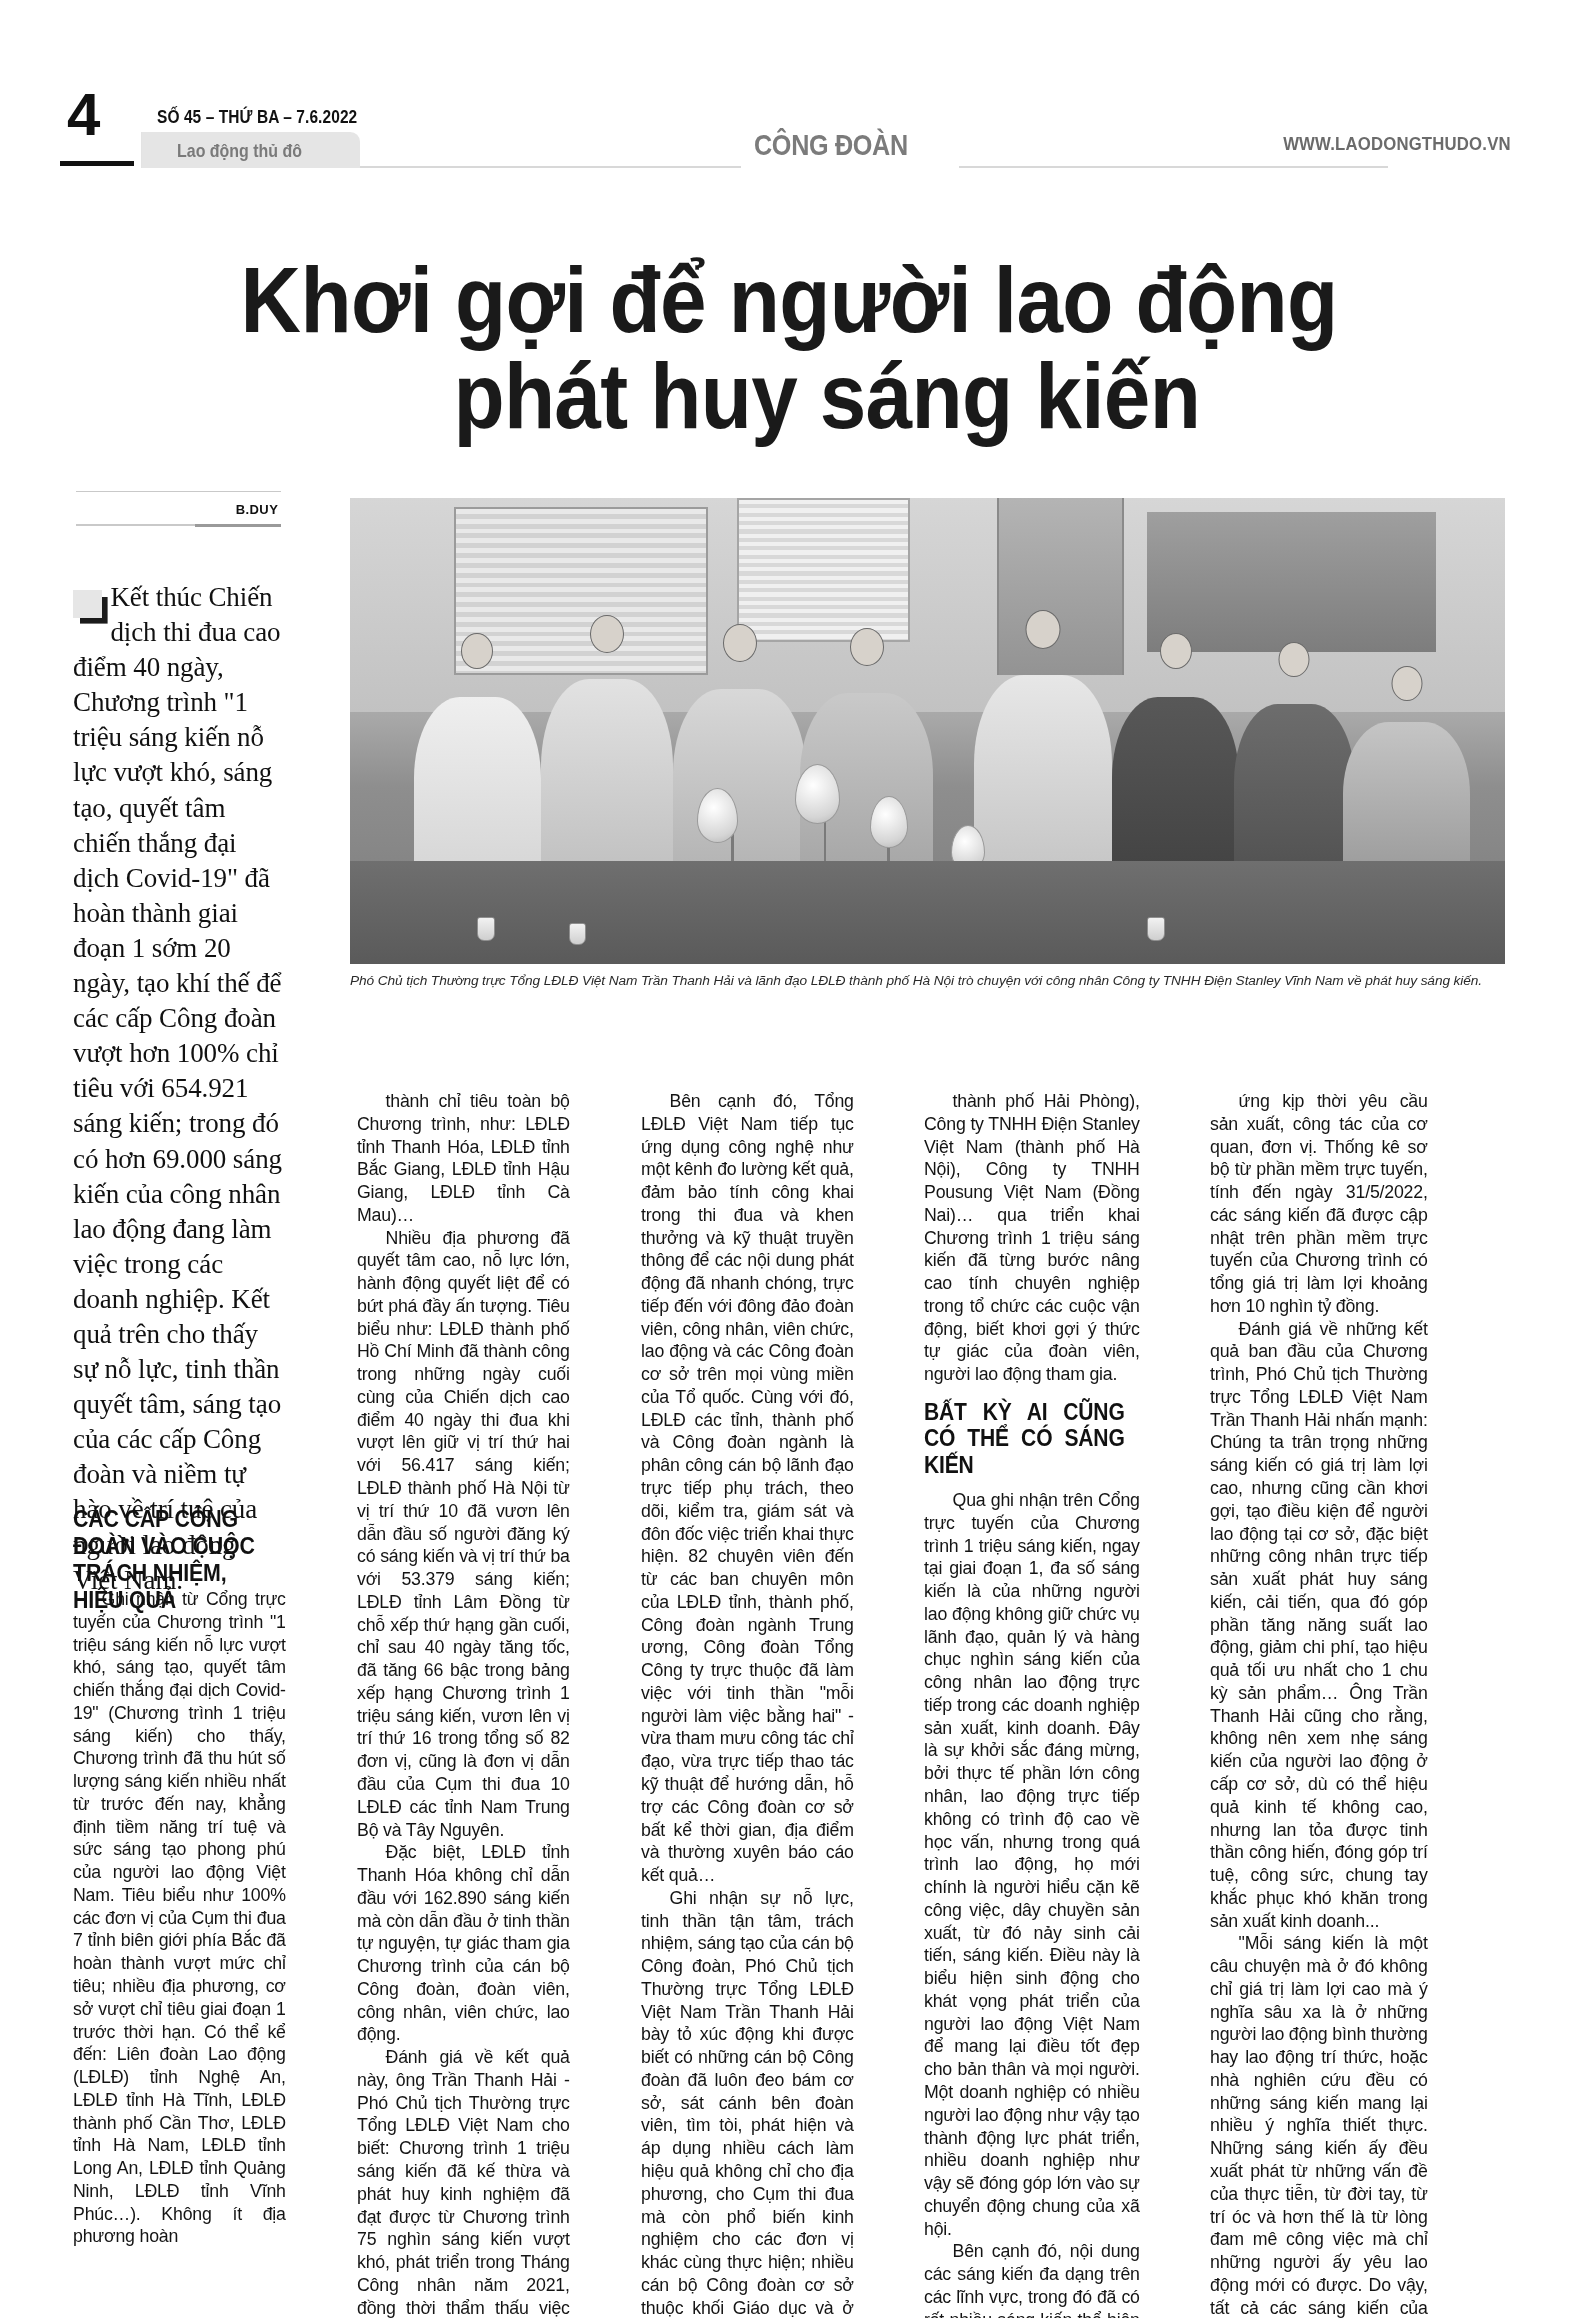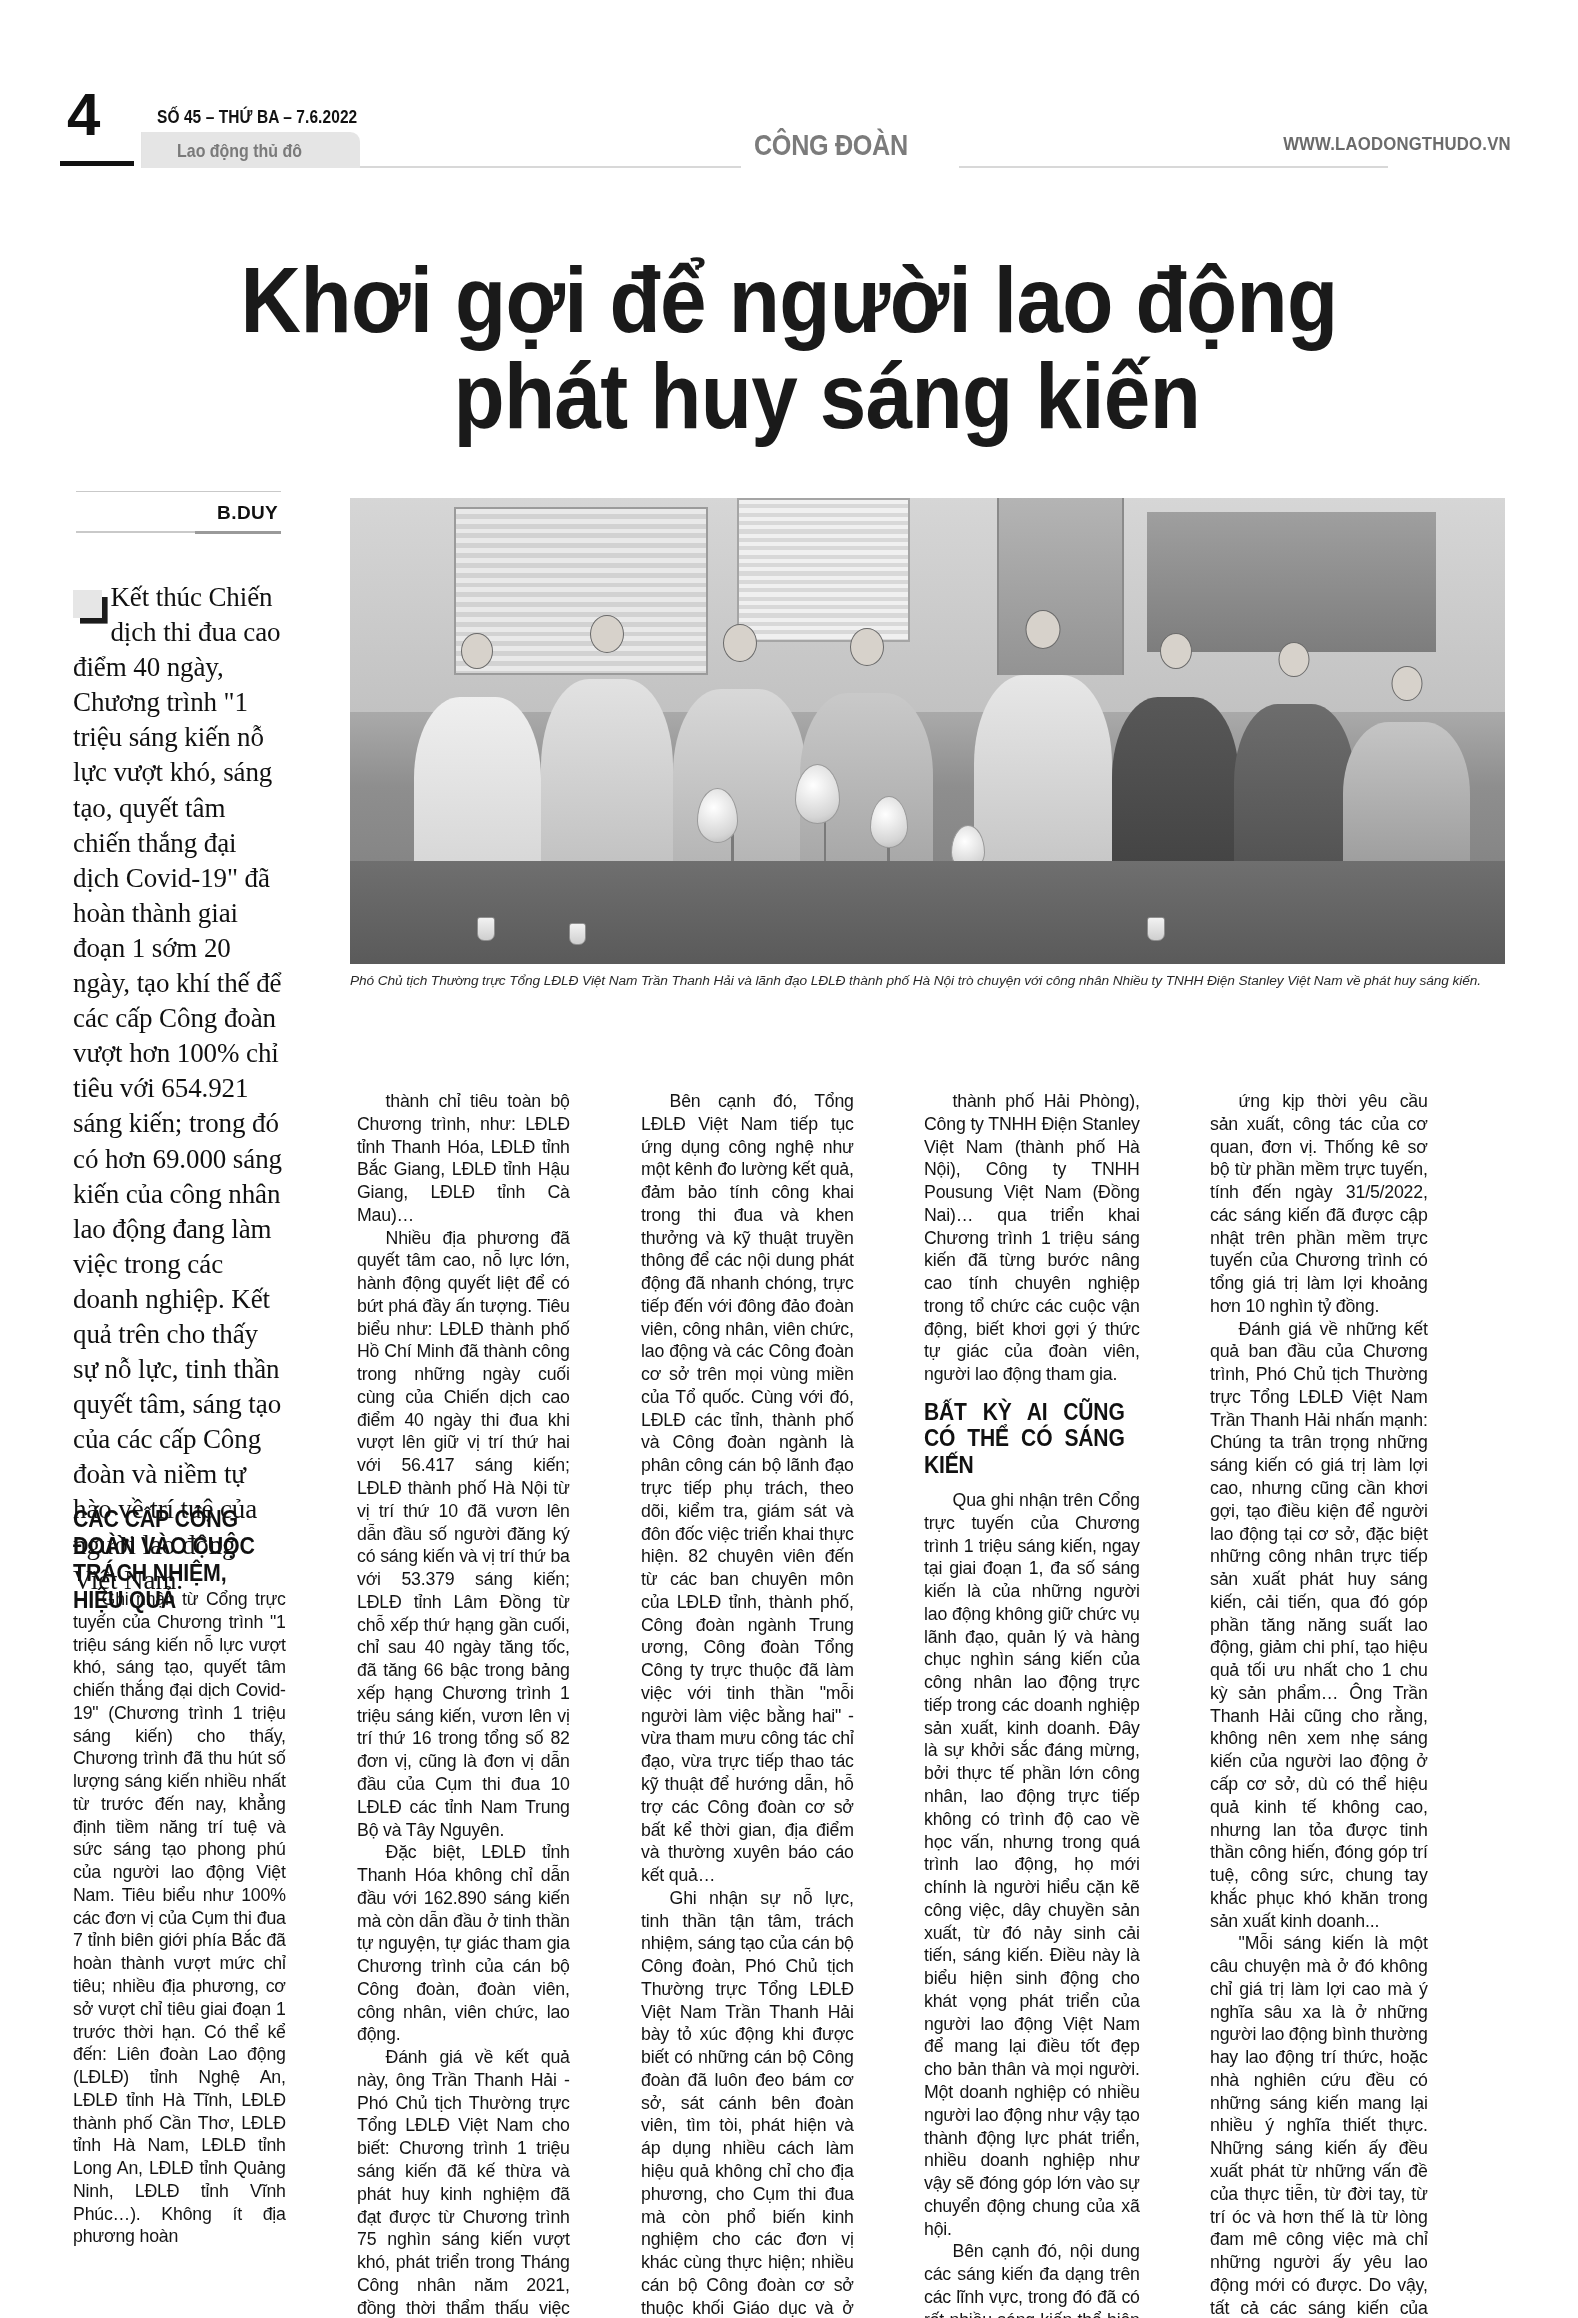--- a/index.html
+++ b/index.html
@@ -126,21 +126,21 @@
 
   
   .byline-box {
     position: absolute;
     left: 76px; top: 491px;
     width: 205px;
   }
   .byline-rule-top { width: 100%; height: 1.4px; background: #c9c9c9; }
   .byline-name {
     text-align: right;
-    font-size: 19px;
+    font-size: 13px;
     font-weight: 700;
     letter-spacing: 0.4px;
     padding: 9.8px 2.8px 7px 0;
     color: #111;
   }
   .byline-rule-bot {
     width: 100%; height: 1.4px; background: #c9c9c9;
     position: relative;
   }
   .byline-rule-bot::after {
@@ -391,21 +391,21 @@
       <div class="lotus" style="left:38.5%; bottom:30%; width:45px; height:60px;"></div>
       <div class="lotus" style="left:45%; bottom:25%; width:38px; height:52px;"></div>
       <div class="lotus" style="left:52%; bottom:20%; width:34px; height:46px;"></div>
 
       <div class="ph-table"></div>
       <div class="cup" style="left:11%; bottom:5%; width:18px; height:24px;"></div>
       <div class="cup" style="left:19%; bottom:4%; width:17px; height:22.4px;"></div>
       <div class="cup" style="left:69%; bottom:5%; width:18px; height:24px;"></div>
     </div>
   </div>
-  <div class="caption">Phó Chủ tịch Thường trực Tổng LĐLĐ Việt Nam Trần Thanh Hải và lãnh đạo LĐLĐ thành phố Hà Nội trò chuyện với công nhân Nhiều ty TNHH Điện Stanley Việt Nam về phát huy sáng kiến.</div>
+  <div class="caption">Phó Chủ tịch Thường trực Tổng LĐLĐ Việt Nam Trần Thanh Hải và lãnh đạo LĐLĐ thành phố Hà Nội trò chuyện với công nhân Công ty TNHH Điện Stanley Vĩnh Nam về phát huy sáng kiến.</div>
 
   <div class="col1-head">
     <div class="subhead">CÁC CẤP CÔNG ĐOÀN VÀO CUỘC TRÁCH NHIỆM, HIỆU QUẢ</div>
   </div>
   <div class="col col1">
     <p>Ghi nhận từ Cổng trực tuyến của Chương trình "1 triệu sáng kiến nỗ lực vượt khó, sáng tạo, quyết tâm chiến thắng đại dịch Covid-19" (Chương trình 1 triệu sáng kiến) cho thấy, Chương trình đã thu hút số lượng sáng kiến nhiều nhất từ trước đến nay, khẳng định tiềm năng trí tuệ và sức sáng tạo phong phú của người lao động Việt Nam. Tiêu biểu như 100% các đơn vị của Cụm thi đua 7 tỉnh biên giới phía Bắc đã hoàn thành vượt mức chỉ tiêu; nhiều địa phương, cơ sở vượt chỉ tiêu giai đoạn 1 trước thời hạn. Có thể kể đến: Liên đoàn Lao động (LĐLĐ) tỉnh Nghệ An, LĐLĐ tỉnh Hà Tĩnh, LĐLĐ thành phố Cần Thơ, LĐLĐ tỉnh Hà Nam, LĐLĐ tỉnh Long An, LĐLĐ tỉnh Quảng Ninh, LĐLĐ tỉnh Vĩnh Phúc…). Không ít địa phương hoàn</p>
   </div>
 
   <div class="col col2">
     <p>thành chỉ tiêu toàn bộ Chương trình, như: LĐLĐ tỉnh Thanh Hóa, LĐLĐ tỉnh Bắc Giang, LĐLĐ tỉnh Hậu Giang, LĐLĐ tỉnh Cà Mau)…</p>

